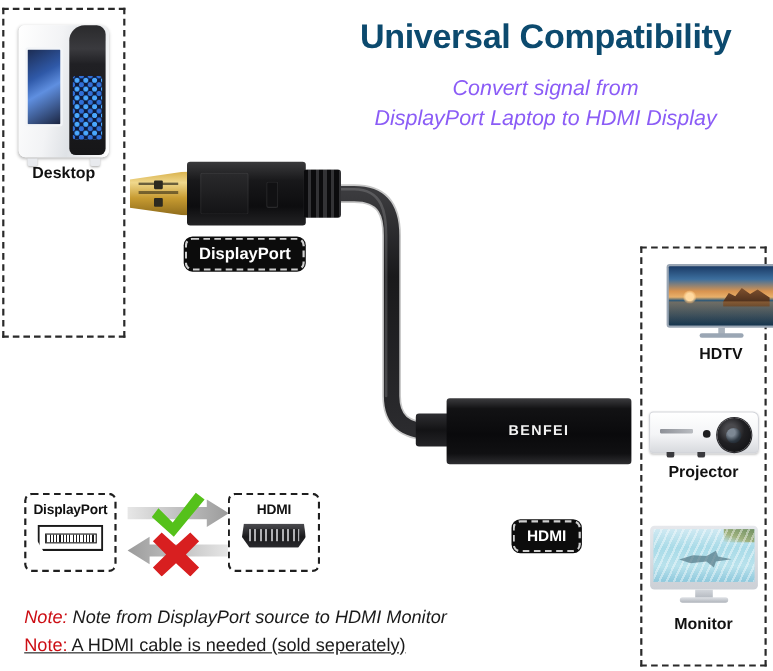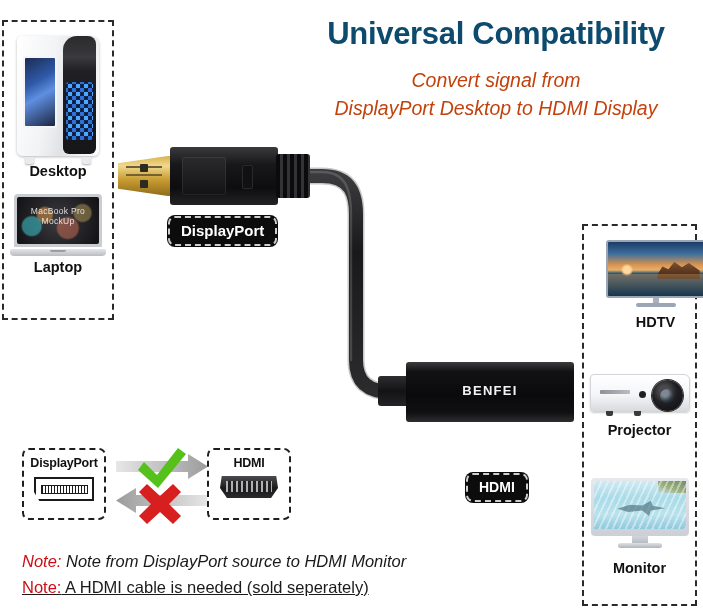--- a/index.html
+++ b/index.html
@@ -32,32 +32,32 @@
   }
   #subtitle {
     position: absolute;
     left: 300px;
     top: 66px;
     width: 392px;
     text-align: center;
     font-size: 19.5px;
     font-style: italic;
     line-height: 28px;
-    color: #c2410c;
+    color: #8b5cf6;
   }
   #subtitle .l2 { display: block; }
 
   
   .dash-panel {
     position: absolute;
     border: 2px dashed #2a2a2a;
     background: #ffffff;
     box-sizing: border-box;
   }
-  #source-panel { left: 2px; top: 20px; width: 112px; height: 300px; }
+  #source-panel { left: 2px; top: 7px; width: 112px; height: 300px; }
   #dest-panel  { left: 582px; top: 224px; width: 115px; height: 382px; }
 
   .device-label {
     text-align: center;
     font-size: 14.5px;
     font-weight: bold;
     color: #111;
     margin-top: 3px;
   }
   .device-slot { position: absolute; }
@@ -413,53 +413,38 @@
   .note-2 { font-style: normal; text-decoration: underline; }
 </style>
 </head>
 <body>
 
 <div id="page">
 
   <div id="title">Universal Compatibility</div>
   <div id="subtitle">
     <span>Convert signal from</span>
-    <span class="l2">DisplayPort Desktop to HDMI Display</span>
+    <span class="l2">DisplayPort Laptop to HDMI Display</span>
   </div>
 
   <div class="dash-panel" id="source-panel">
 
     <div class="device-slot" style="left:0;top:10px;width:108px;">
       <div class="tower">
         <div class="tower-body"></div>
         <div class="tower-side"></div>
         <div class="tower-front">
           <div class="tower-mesh"></div>
         </div>
         <div class="tower-foot l"></div>
         <div class="tower-foot r"></div>
       </div>
       <div class="device-label">Desktop</div>
     </div>
 
-    <div class="device-slot" style="left:0;top:172px;width:108px;">
-      <div class="laptop">
-        <div class="laptop-lid">
-          <div class="laptop-screen">
-            <div class="txt">
-              <span>MacBook Pro</span><br>
-              <span>MockUp</span>
-            </div>
-          </div>
-        </div>
-        <div class="laptop-base"></div>
-        <div class="laptop-notch"></div>
-      </div>
-      <div class="device-label">Laptop</div>
-    </div>
   </div>
 
   <div class="dash-panel" id="dest-panel">
 
     <div class="device-slot" style="left:16px;top:14px;width:111px;">
       <div class="hdtv">
         <div class="hdtv-frame">
           <div class="hdtv-screen">
             <div class="sun"></div>
             <div class="rock"></div>

